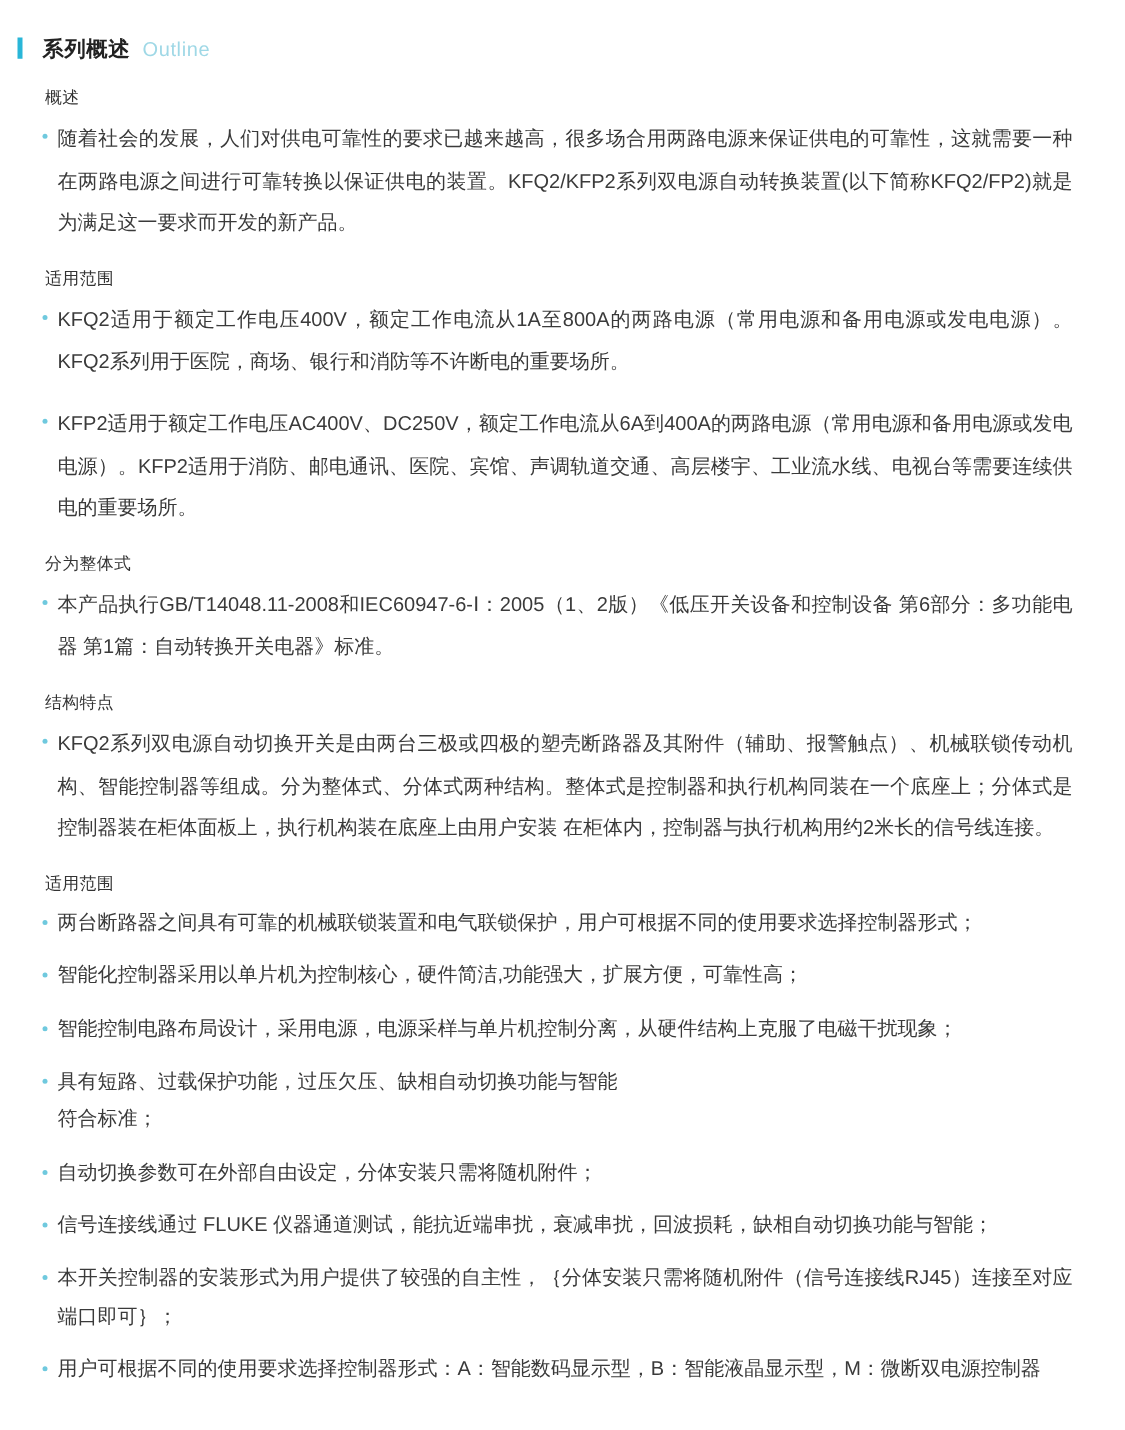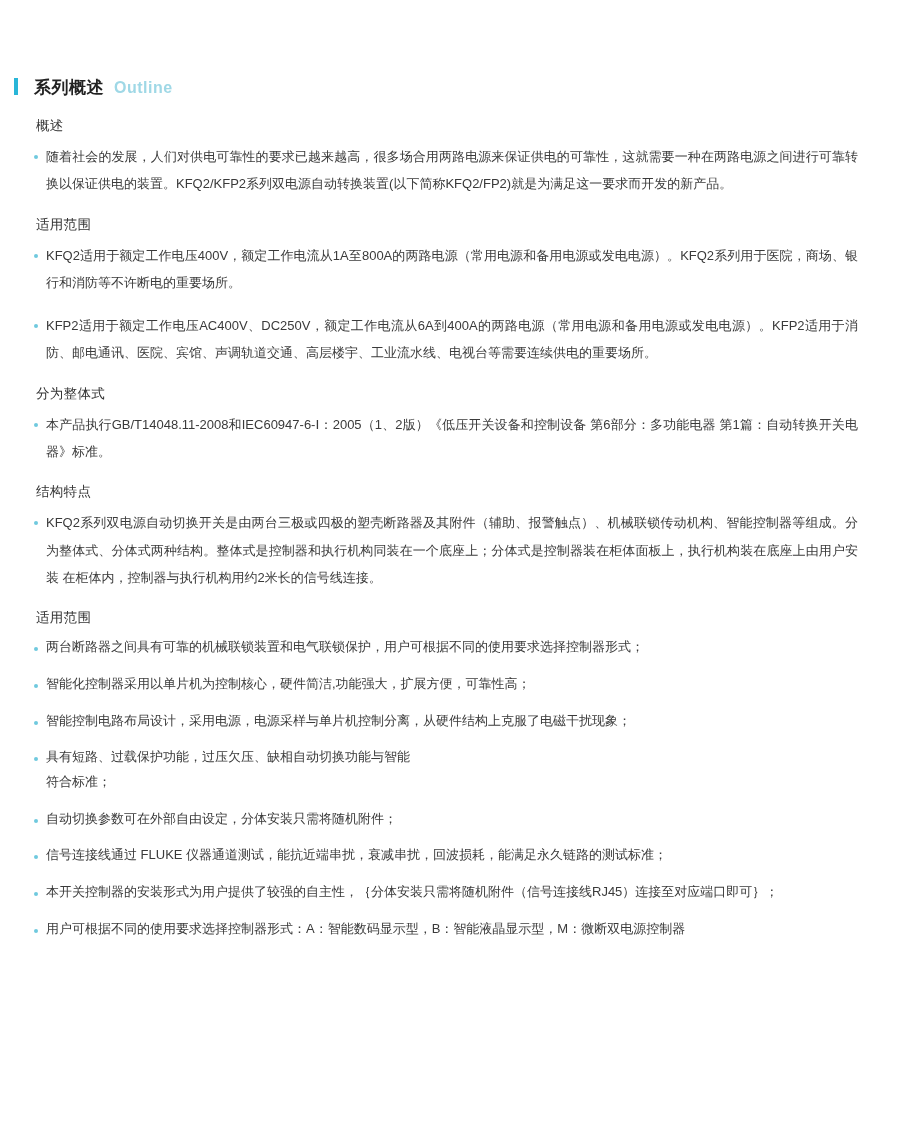--- a/index.html
+++ b/index.html
@@ -11,21 +11,20 @@
     min-height: 1144px;
     background: #ffffff;
     font-family: "Liberation Sans", "DejaVu Sans", sans-serif;
     color: #333333;
     -webkit-font-smoothing: antialiased;
   }
   .page {
     width: 900px;
     box-sizing: border-box;
     padding: 28px 28px 20px 14px;
-    margin-top: 48px;
   }
   
   .section-header {
     display: flex;
     align-items: baseline;
     gap: 10px;
     margin: 0 0 18px 0;
     padding-left: 0;
   }
   .header-bar {
@@ -39,40 +38,40 @@
   }
   .header-cn {
     font-size: 17px;
     font-weight: bold;
     color: #222222;
     letter-spacing: 0.5px;
   }
   .header-en {
     font-size: 16px;
     color: #9fd8e6;
-    font-weight: bold;
+    font-weight: normal;
     letter-spacing: 0.5px;
   }
   
   .sub-heading {
     font-size: 13.5px;
     font-weight: normal;
     color: #333333;
     margin: 18px 0 8px 22px;
     letter-spacing: 0.3px;
   }
   .sub-heading.first {
     margin-top: 10px;
   }
   
   .bullet-item {
     position: relative;
     margin: 0 0 6px 0;
     padding-left: 32px;
-    font-size: 13px;
+    font-size: 16px;
     line-height: 2.1;
     color: #3a3a3a;
     text-align: justify;
     padding-right: 14px;
   }
   .bullet-item .dot {
     position: absolute;
     left: 20px;
     top: 12px;
     width: 4px;
@@ -158,21 +157,21 @@
       <span class="dot"></span>
       <span>具有短路、过载保护功能，过压欠压、缺相自动切换功能与智能</span>
       <span class="indent-line">符合标准；</span>
     </div>
     <div class="bullet-item">
       <span class="dot"></span>
       <span>自动切换参数可在外部自由设定，分体安装只需将随机附件；</span>
     </div>
     <div class="bullet-item">
       <span class="dot"></span>
-      <span>信号连接线通过 FLUKE 仪器通道测试，能抗近端串扰，衰减串扰，回波损耗，能满足永久链路的测试标准；</span>
+      <span>信号连接线通过 FLUKE 仪器通道测试，能抗近端串扰，衰减串扰，回波损耗，缺相自动切换功能与智能；</span>
     </div>
     <div class="bullet-item">
       <span class="dot"></span>
       <span>本开关控制器的安装形式为用户提供了较强的自主性，｛分体安装只需将随机附件（信号连接线RJ45）连接至对应端口即可｝；</span>
     </div>
     <div class="bullet-item">
       <span class="dot"></span>
       <span>用户可根据不同的使用要求选择控制器形式：A：智能数码显示型，B：智能液晶显示型，M：微断双电源控制器</span>
     </div>
   </div>

